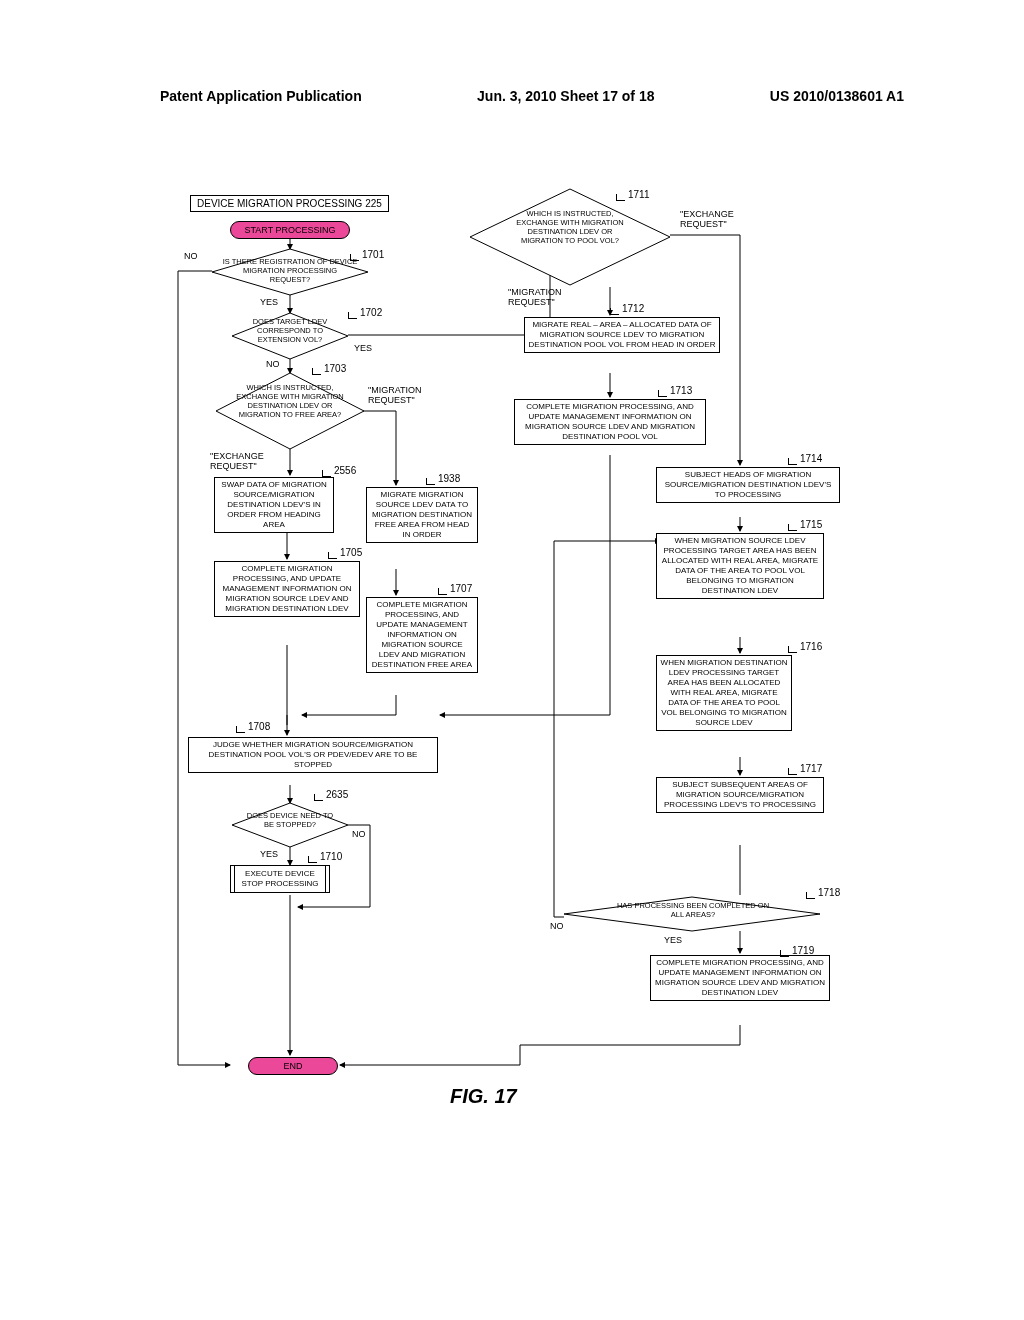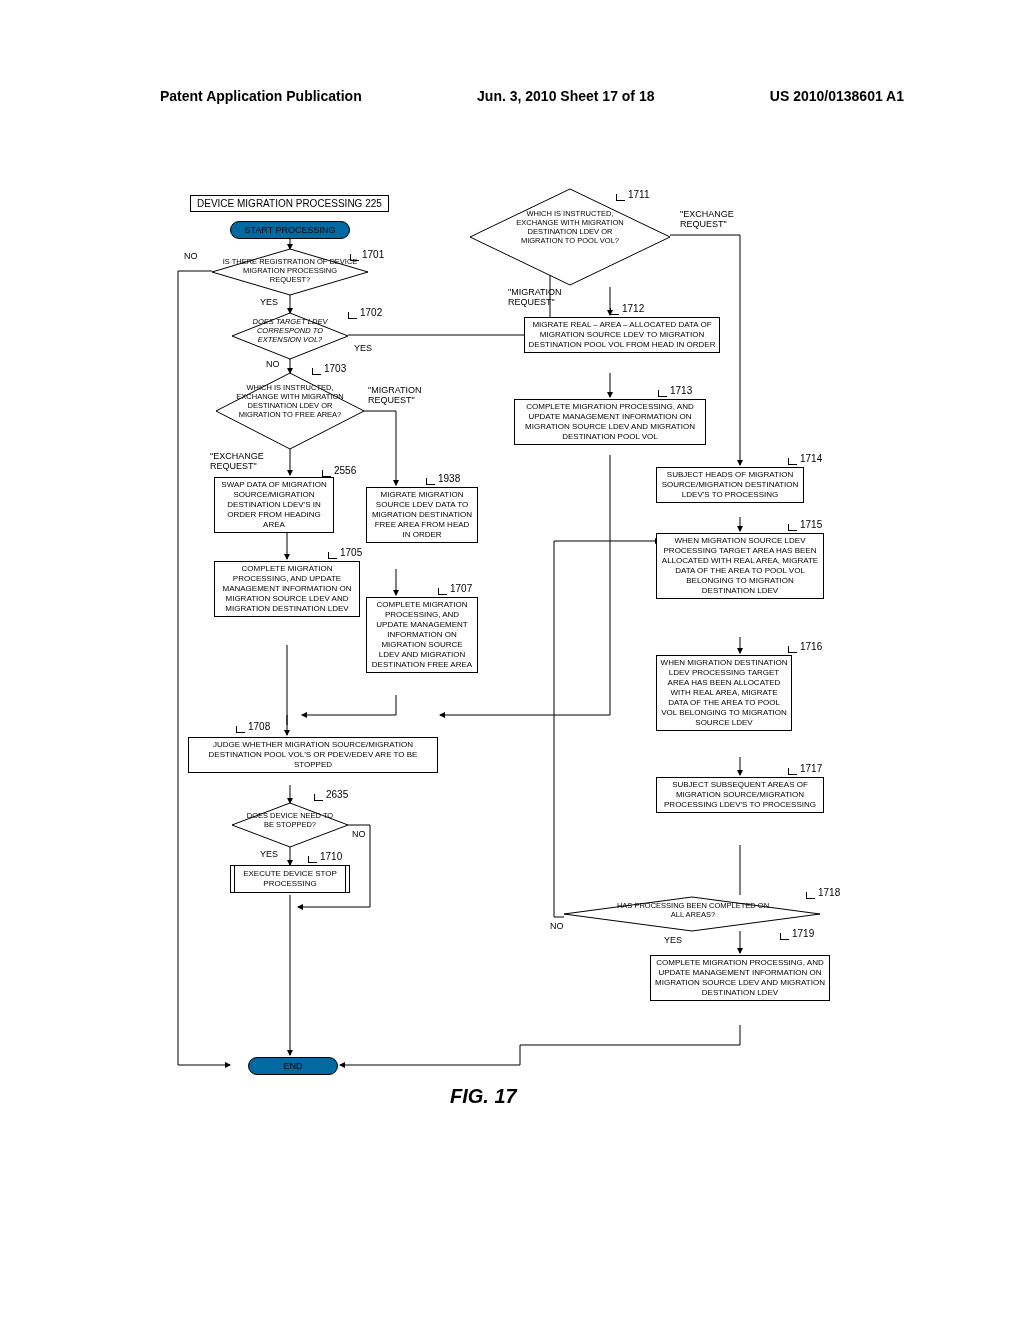--- a/index.html
+++ b/index.html
@@ -34,21 +34,21 @@
   padding: 2px 6px;
   background: #fff;
   display: inline-block;
 }
 .start-box, .end-box {
   border: 1px solid #000;
   border-radius: 10px;
   font-size: 9px;
   text-align: center;
   padding: 3px 10px;
-  background: #0369a1;
+  background: #ec4899;
 }
 .process-box {
   border: 1px solid #000;
   font-size: 8px;
   text-align: center;
   padding: 2px 3px;
   background: #fff;
   line-height: 1.25;
 }
 .sub-box {
@@ -199,21 +199,21 @@
       <polygon points="80,2 158,25 80,48 2,25" fill="#fff" stroke="#000"></polygon>
     </svg>
   <div class="diamond-text" style="left:52px; top:62px; width:136px;">IS THERE REGISTRATION OF DEVICE MIGRATION PROCESSING REQUEST?</div>
   <div class="ref" style="left:192px; top:54px;">1701</div>
   <div class="label" style="left:14px; top:56px;">NO</div>
   <div class="label" style="left:90px; top:102px;">YES</div>
 
   <svg class="diamond" style="left:60px; top:116px;" width="120" height="50">
       <polygon points="60,2 118,25 60,48 2,25" fill="#fff" stroke="#000"></polygon>
     </svg>
-  <div class="diamond-text" style="left:72px; top:122px; width:96px;font-style:italic;">DOES TARGET LDEV CORRESPOND TO EXTENSION VOL?</div>
+  <div class="diamond-text" style="left:72px; top:122px; width:96px;">DOES TARGET LDEV CORRESPOND TO EXTENSION VOL?</div>
   <div class="ref" style="left:190px; top:112px;">1702</div>
   <div class="label" style="left:184px; top:148px;">YES</div>
   <div class="label" style="left:96px; top:164px;">NO</div>
 
   <svg class="diamond" style="left:44px; top:176px;" width="152" height="80">
       <polygon points="76,2 150,40 76,78 2,40" fill="#fff" stroke="#000"></polygon>
     </svg>
   <div class="diamond-text" style="left:62px; top:188px; width:116px;">WHICH IS INSTRUCTED, EXCHANGE WITH MIGRATION DESTINATION LDEV OR MIGRATION TO FREE AREA?</div>
   <div class="ref" style="left:154px; top:168px;">1703</div>
   <div class="label" style="left:40px; top:256px; width:60px;">"EXCHANGE REQUEST"</div>
@@ -235,57 +235,57 @@
   <div class="ref" style="left:78px; top:526px;">1708</div>
 
   <svg class="diamond" style="left:60px; top:606px;" width="120" height="48">
       <polygon points="60,2 118,24 60,46 2,24" fill="#fff" stroke="#000"></polygon>
     </svg>
   <div class="diamond-text" style="left:76px; top:616px; width:88px;">DOES DEVICE NEED TO BE STOPPED?</div>
   <div class="ref" style="left:156px; top:594px;">2635</div>
   <div class="label" style="left:182px; top:634px;">NO</div>
   <div class="label" style="left:90px; top:654px;">YES</div>
 
-  <div class="node sub-box" style="left:60px; top:670px; width:120px;text-align:center;">EXECUTE DEVICE STOP PROCESSING</div>
+  <div class="node sub-box" style="left:60px; top:670px; width:100px;text-align:center;">EXECUTE DEVICE STOP PROCESSING</div>
   <div class="ref" style="left:150px; top:656px;">1710</div>
 
   <div class="node end-box" style="left:78px; top:862px; width:90px;">END</div>
 
   <svg class="diamond" style="left:298px; top:-8px;" width="204" height="100">
       <polygon points="102,2 202,50 102,98 2,50" fill="#fff" stroke="#000"></polygon>
     </svg>
   <div class="diamond-text" style="left:336px; top:14px; width:128px;">WHICH IS INSTRUCTED, EXCHANGE WITH MIGRATION DESTINATION LDEV OR MIGRATION TO POOL VOL?</div>
   <div class="ref" style="left:458px; top:-6px;">1711</div>
   <div class="label" style="left:338px; top:92px; width:60px;">"MIGRATION REQUEST"</div>
   <div class="label" style="left:510px; top:14px; width:70px;">"EXCHANGE REQUEST"</div>
 
   <div class="node process-box" style="left:354px; top:122px; width:196px;">MIGRATE REAL – AREA – ALLOCATED DATA OF MIGRATION SOURCE LDEV TO MIGRATION DESTINATION POOL VOL FROM HEAD IN ORDER</div>
   <div class="ref" style="left:452px; top:108px;">1712</div>
 
   <div class="node process-box" style="left:344px; top:204px; width:192px;">COMPLETE MIGRATION PROCESSING, AND UPDATE MANAGEMENT INFORMATION ON MIGRATION SOURCE LDEV AND MIGRATION DESTINATION POOL VOL</div>
   <div class="ref" style="left:500px; top:190px;">1713</div>
 
-  <div class="node process-box" style="left:486px; top:272px; width:148px;">SUBJECT HEADS OF MIGRATION SOURCE/MIGRATION DESTINATION LDEV'S TO PROCESSING</div>
+  <div class="node process-box" style="left:486px; top:272px; width:184px;">SUBJECT HEADS OF MIGRATION SOURCE/MIGRATION DESTINATION LDEV'S TO PROCESSING</div>
   <div class="ref" style="left:630px; top:258px;">1714</div>
 
   <div class="node process-box" style="left:486px; top:338px; width:168px;">WHEN MIGRATION SOURCE LDEV PROCESSING TARGET AREA HAS BEEN ALLOCATED WITH REAL AREA, MIGRATE DATA OF THE AREA TO POOL VOL BELONGING TO MIGRATION DESTINATION LDEV</div>
   <div class="ref" style="left:630px; top:324px;">1715</div>
 
   <div class="node process-box" style="left:486px; top:460px; width:136px;">WHEN MIGRATION DESTINATION LDEV PROCESSING TARGET AREA HAS BEEN ALLOCATED WITH REAL AREA, MIGRATE DATA OF THE AREA TO POOL VOL BELONGING TO MIGRATION SOURCE LDEV</div>
   <div class="ref" style="left:630px; top:446px;">1716</div>
 
   <div class="node process-box" style="left:486px; top:582px; width:168px;">SUBJECT SUBSEQUENT AREAS OF MIGRATION SOURCE/MIGRATION PROCESSING LDEV'S TO PROCESSING</div>
   <div class="ref" style="left:630px; top:568px;">1717</div>
 
   <svg class="diamond" style="left:392px; top:700px;" width="260" height="38">
       <polygon points="130,2 258,19 130,36 2,19" fill="#fff" stroke="#000"></polygon>
     </svg>
   <div class="diamond-text" style="left:444px; top:706px; width:158px;">HAS PROCESSING BEEN COMPLETED ON ALL AREAS?</div>
   <div class="ref" style="left:648px; top:692px;">1718</div>
   <div class="label" style="left:380px; top:726px;">NO</div>
   <div class="label" style="left:494px; top:740px;">YES</div>
 
   <div class="node process-box" style="left:480px; top:760px; width:180px;">COMPLETE MIGRATION PROCESSING, AND UPDATE MANAGEMENT INFORMATION ON MIGRATION SOURCE LDEV AND MIGRATION DESTINATION LDEV</div>
-  <div class="ref" style="left:622px; top:733px;">1719</div>
+  <div class="ref" style="left:622px; top:750px;">1719</div>
 
   <div class="figcap" style="left:280px; top:890px;">FIG. 17</div>
 
 </div>
 
 </body></html>

